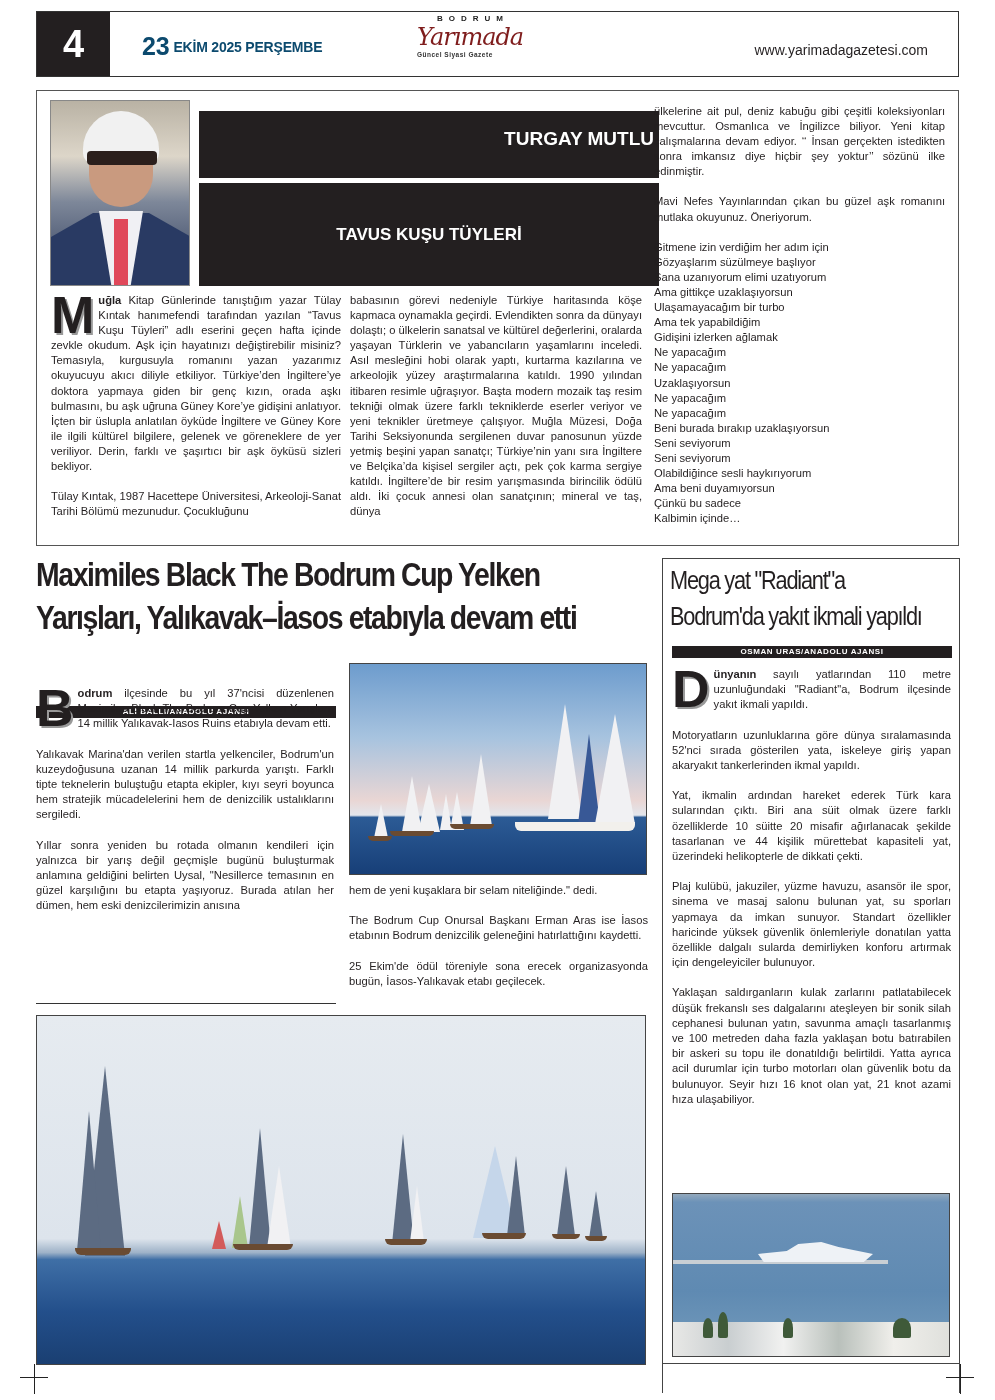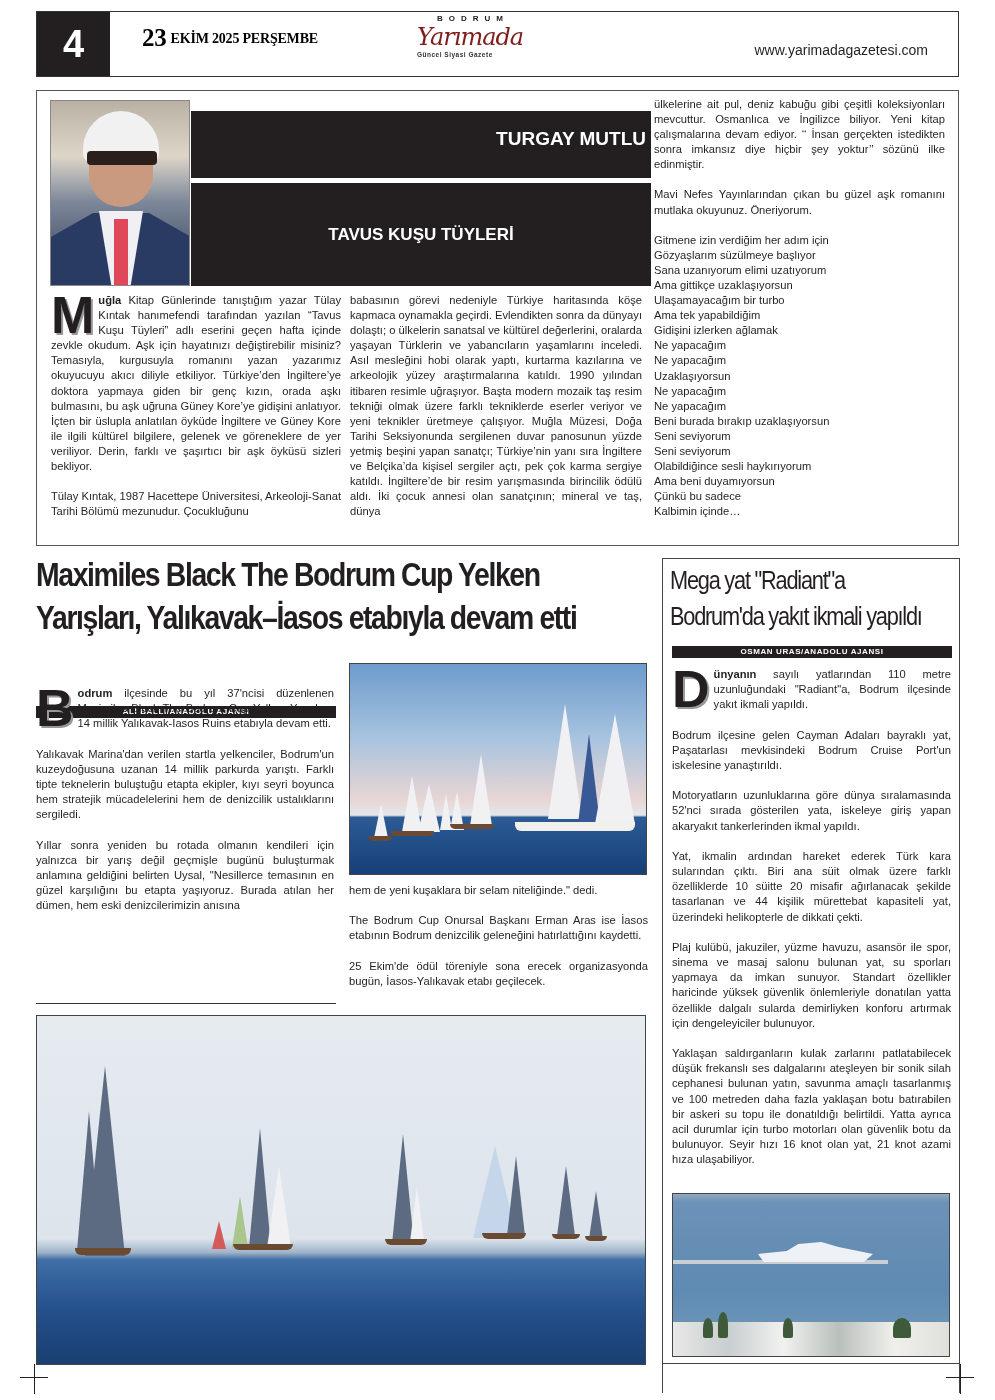--- a/index.html
+++ b/index.html
@@ -2,46 +2,46 @@
 <html><head>
   <meta charset="utf-8">
   <style>
     * { box-sizing: border-box; margin: 0; padding: 0; }
     html, body { width: 995px; height: 1400px; background: #ffffff; overflow: hidden; }
     body { position: relative; font-family: "Liberation Sans", sans-serif; color: #1a1a1a; }
 
     
     .masthead { position: absolute; left: 36px; top: 11px; width: 923px; height: 66px; border: 1.5px solid #333; background: #fff; }
     .page-num { position: absolute; left: 0; top: 0; width: 73px; height: 100%; background: #231f20; color: #fff; font-weight: bold; font-size: 38px; display: flex; align-items: center; justify-content: center; font-family: "Liberation Sans", sans-serif; }
-    .date { position: absolute; left: 105px; top: 12px; font-weight: bold; color: #000000; font-size: 14px; letter-spacing: -0.2px; font-family: Liberation Serif, serif; }
+    .date { position: absolute; left: 105px; top: 20px; font-weight: bold; color: #0c4a6e; font-size: 14px; letter-spacing: -0.2px; }
     .date .day { font-size: 25px; margin-right: 4px; vertical-align: -3px; }
     .logo { position: absolute; left: 380px; top: 2px; width: 170px; height: 60px; }
     .logo .top { display: block; font-size: 8px; letter-spacing: 6px; font-weight: bold; color: #222; margin-left: 20px; }
     .logo .name { display: block; font-family: "DejaVu Serif", serif; font-size: 24px; line-height: 28px; color: #7f1d1d; letter-spacing: -1px; font-style: italic; }
     .logo .sub { display: block; font-size: 6.5px; font-weight: bold; color: #333; letter-spacing: 0.5px; }
     .site { position: absolute; right: 30px; top: 30px; font-size: 14px; color: #231f20; }
 
     
     .column-box { position: absolute; left: 36px; top: 90px; width: 923px; height: 456px; border: 1.5px solid #555; }
     .author-photo { position: absolute; left: 13px; top: 9px; width: 140px; height: 186px; border: 1px solid #888; overflow: hidden; background: linear-gradient(180deg, #b9b2a4 0%, #ddd6c9 30%, #7d8799 55%, #2d3a5a 100%); }
     .author-photo .hair { position: absolute; left: 32px; top: 10px; width: 76px; height: 52px; border-radius: 40px 40px 10px 10px; background: #f1f1f1; }
     .author-photo .face { position: absolute; left: 38px; top: 28px; width: 64px; height: 78px; border-radius: 30px 30px 34px 34px; background: #c99a7f; }
     .author-photo .glasses { position: absolute; left: 36px; top: 50px; width: 70px; height: 14px; border-radius: 4px; background: #2b1f1c; }
     .author-photo .suit { position: absolute; left: 0; top: 112px; width: 140px; height: 80px; background: #293a63; clip-path: polygon(0 30%, 30% 0, 70% 0, 100% 30%, 100% 100%, 0 100%); }
     .author-photo .shirt { position: absolute; left: 48px; top: 110px; width: 44px; height: 80px; background: #f0f0f4; clip-path: polygon(0 0, 100% 0, 70% 100%, 30% 100%); }
     .author-photo .tie { position: absolute; left: 63px; top: 118px; width: 14px; height: 72px; background: #e0485a; }
     .banner-name { position: absolute; left: 154px; top: 20px; width: 767px; height: 67px; background: #231f20; color: #fff; font-weight: bold; font-size: 19px; text-align: right; padding: 17px 5px 0 0; }
     .banner-title { position: absolute; left: 154px; top: 92px; width: 767px; height: 103px; background: #231f20; color: #fff; font-weight: bold; font-size: 17px; text-align: center; padding-top: 42px; }
-    .banner-title, .banner-name { width: 460px; }
+    .banner-title, .banner-name { width: 460px; margin-left: 8px; }
 
     .col-text { position: absolute; font-size: 11.2px; line-height: 15.1px; text-align: justify; color: #231f20; hyphens: manual; }
     .col-text p { margin-bottom: 15px; }
     .col1 { left: 14px; top: 202px; width: 290px; }
     .col2 { left: 313px; top: 202px; width: 292px; }
-    .col3 { left: 617px; top: 6px; width: 291px; }
+    .col3 { left: 617px; top: 13px; width: 291px; }
     .poem { text-align: left; }
     .poem div { height: 15.1px; }
     .dropcap { float: left; font-weight: 900; font-size: 52px; line-height: 44px; color: #231f20; margin: 0 4px -2px 0; font-family: "Liberation Sans", sans-serif; text-shadow: 2px 2px 0 #999; }
     .bold-lead { font-weight: bold; }
 
     
     .headline { position: absolute; left: 36px; top: 553px; width: 612px; font-weight: bold; font-size: 33px; line-height: 43px; letter-spacing: -1.6px; color: #231f20; transform: scaleX(0.86); transform-origin: left top; white-space: nowrap; }
     .byline { position: absolute; height: 12px; background: #231f20; color: #fff; font-weight: bold; font-size: 8px; letter-spacing: 0.6px; text-align: center; line-height: 12px; }
     .byline-main { left: 36px; top: 662px; width: 300px; margin-top: 44px; }
     .art-text { position: absolute; font-size: 11.2px; line-height: 15.2px; text-align: justify; color: #231f20; }
@@ -191,21 +191,20 @@
 
 <div class="side-box"></div>
 <div class="side-box-bottom"></div>
 <div class="side-headline">
   <div>Mega yat "Radiant"a</div>
   <div>Bodrum'da yakıt ikmali yapıldı</div>
 </div>
 <div class="byline byline-side">OSMAN URAS/ANADOLU AJANSI</div>
 <div class="art-text side-text">
   <p><span class="dropcap">D</span><span class="bold-lead">ünyanın</span><span> sayılı yatlarından 110 metre uzunluğundaki "Radiant"a, Bodrum ilçesinde yakıt ikmali yapıldı.</span></p>
-  <p>Bodrum ilçesine gelen Cayman Adaları bayraklı yat, Paşatarlası mevkisindeki Bodrum Cruise Port'un iskelesine yanaştırıldı.</p>
   <p>Motoryatların uzunluklarına göre dünya sıralamasında 52'nci sırada gösterilen yata, iskeleye giriş yapan akaryakıt tankerlerinden ikmal yapıldı.</p>
   <p>Yat, ikmalin ardından hareket ederek Türk kara sularından çıktı. Biri ana süit olmak üzere farklı özelliklerde 10 süitte 20 misafir ağırlanacak şekilde tasarlanan ve 44 kişilik mürettebat kapasiteli yat, üzerindeki helikopterle de dikkati çekti.</p>
   <p>Plaj kulübü, jakuziler, yüzme havuzu, asansör ile spor, sinema ve masaj salonu bulunan yat, su sporları yapmaya da imkan sunuyor. Standart özellikler haricinde yüksek güvenlik önlemleriyle donatılan yatta özellikle dalgalı sularda demirliyken konforu artırmak için dengeleyiciler bulunuyor.</p>
   <p>Yaklaşan saldırganların kulak zarlarını patlatabilecek düşük frekanslı ses dalgalarını ateşleyen bir sonik silah cephanesi bulunan yatın, savunma amaçlı tasarlanmış ve 100 metreden daha fazla yaklaşan botu batırabilen bir askeri su topu ile donatıldığı belirtildi. Yatta ayrıca acil durumlar için turbo motorları olan güvenlik botu da bulunuyor. Seyir hızı 16 knot olan yat, 21 knot azami hıza ulaşabiliyor.</p>
 </div>
 <div class="photo3" title="Mega yacht Radiant docked at Bodrum Cruise Port">
   <div class="pier"></div>
   <div class="yacht"></div>
   <div class="town"></div>
   <div class="tree" style="left:30px;"></div>

